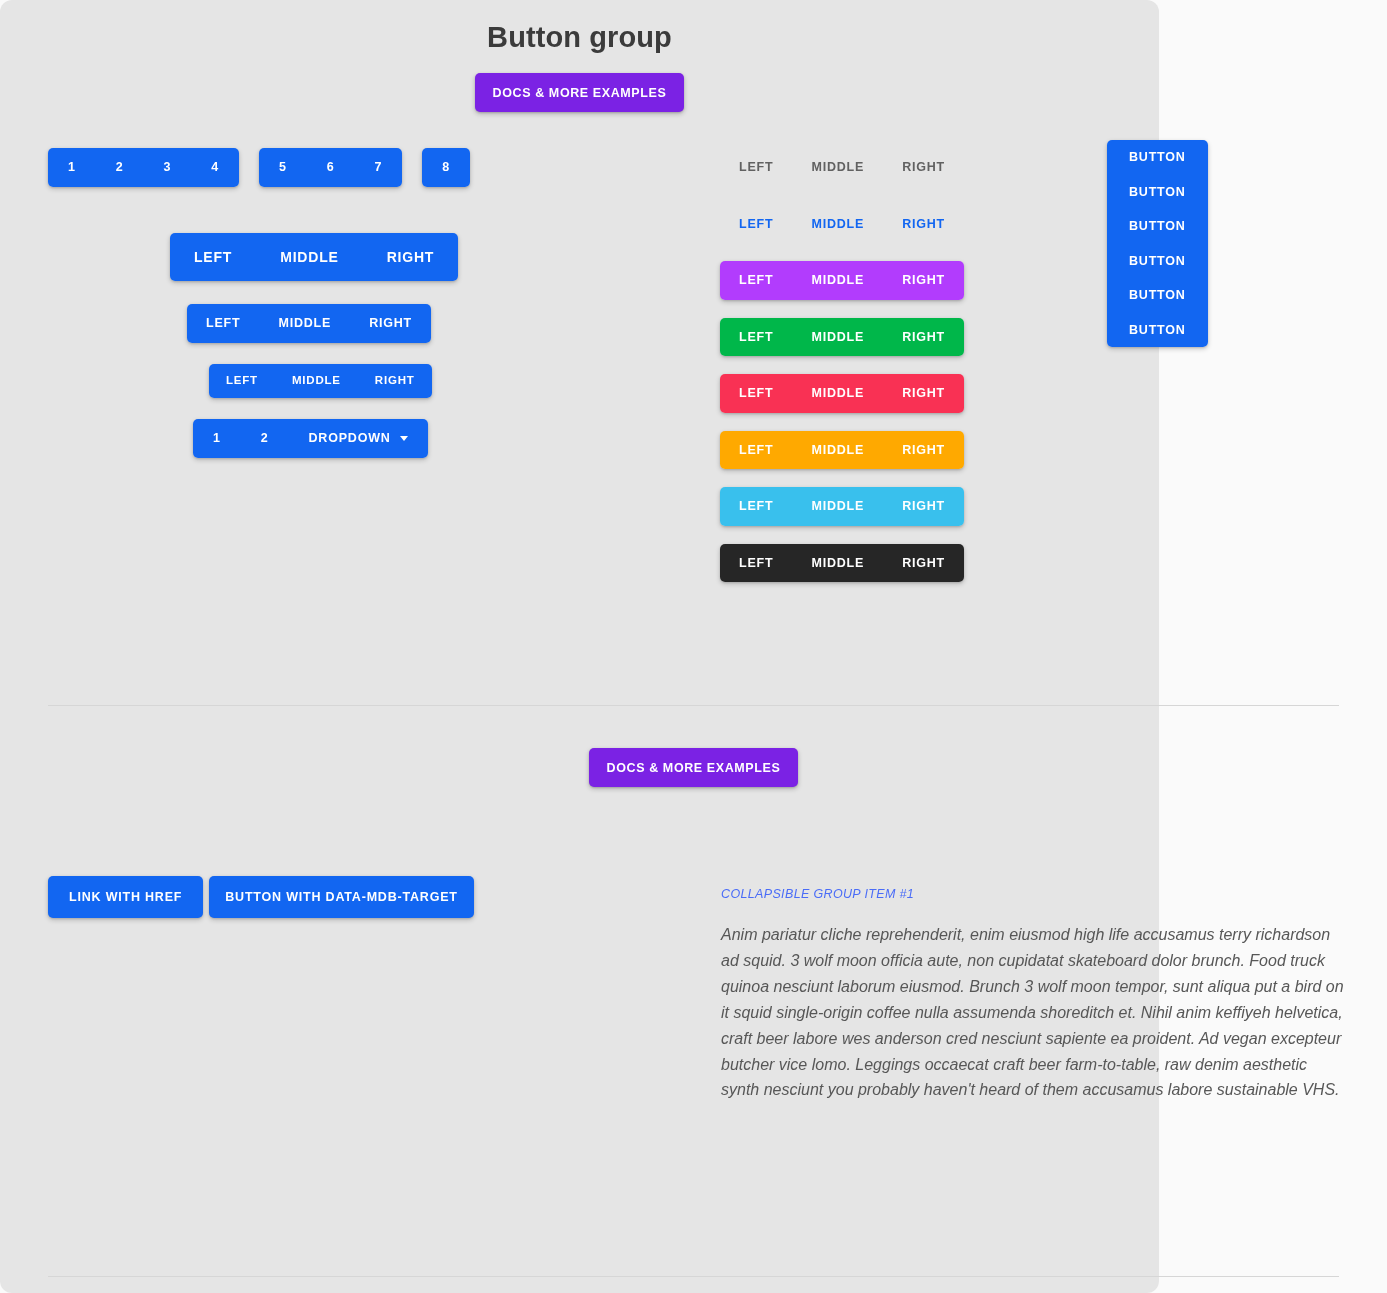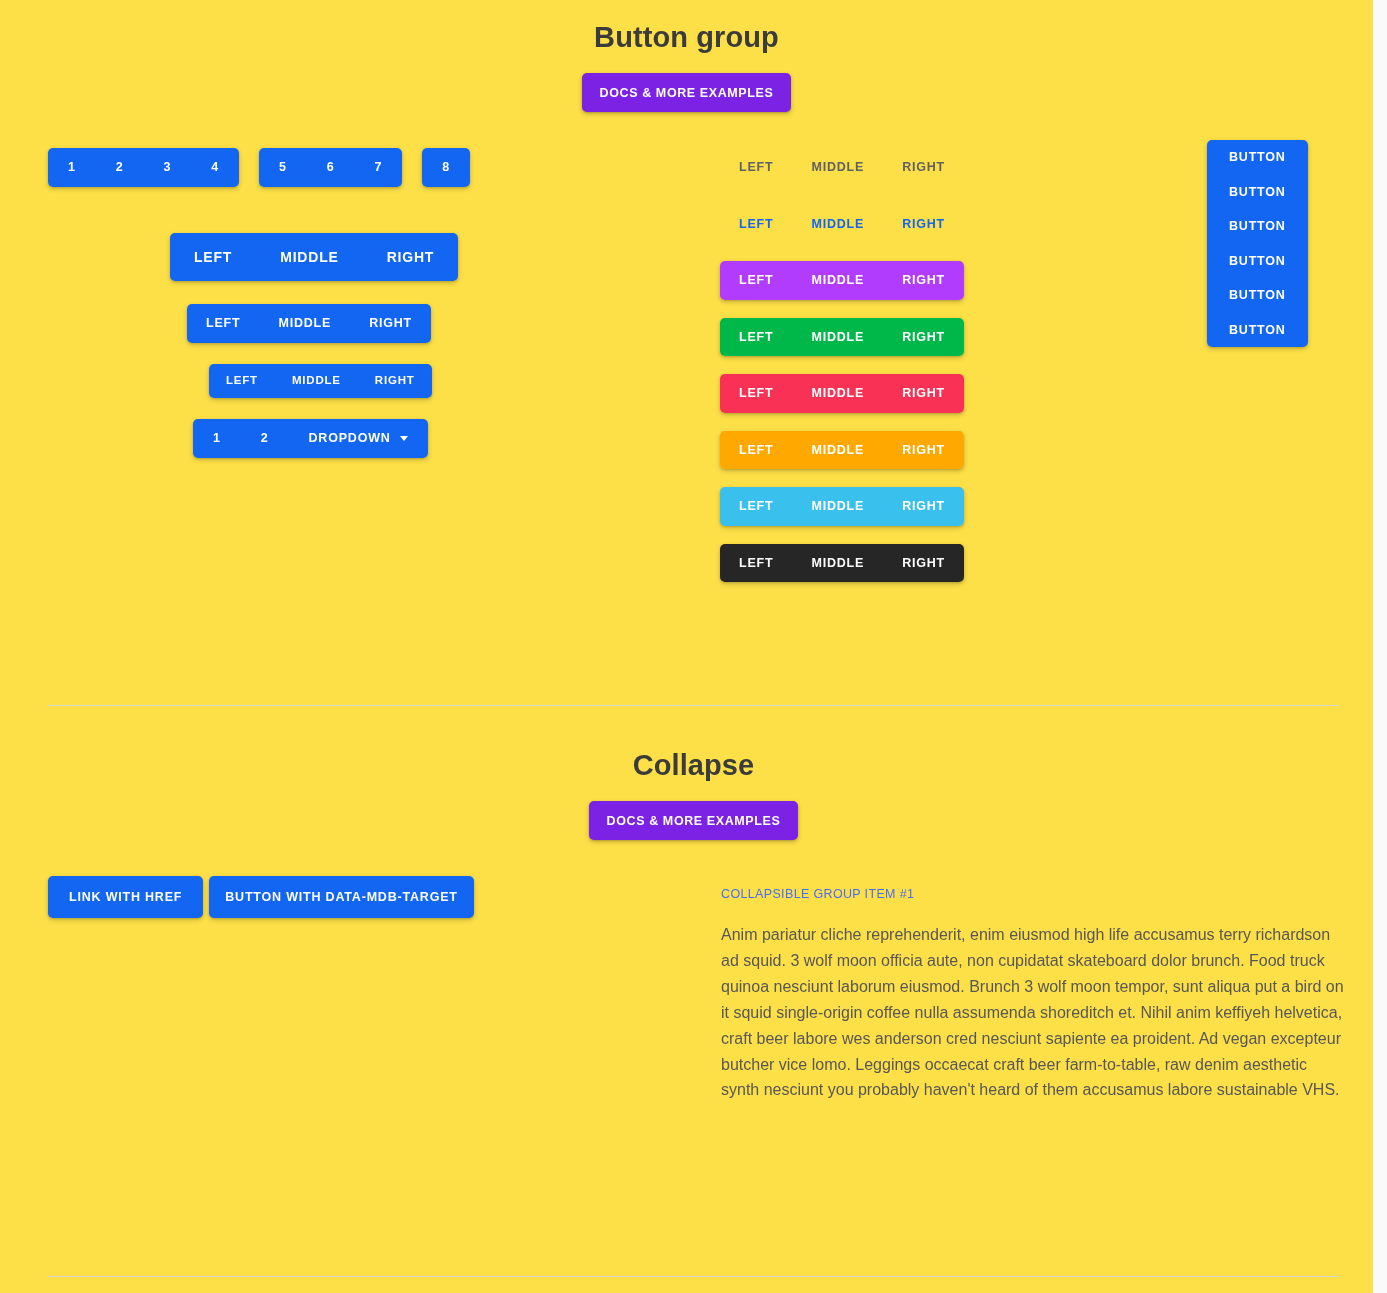--- a/index.html
+++ b/index.html
@@ -2,21 +2,21 @@
 <html><head>
 <meta charset="utf-8">
 <style>
   * { box-sizing: border-box; }
   html, body {
     margin: 0; padding: 0;
     background: #fafafa;
     font-family: "Liberation Sans", sans-serif;
     color: #4f4f4f;
   }
-  .page { width: 1373px; min-height: 1293px; position: relative; background: #fde047; }
+  .page { width: 1159px; min-height: 1293px; position: relative; background: #e5e5e5; border-radius: 12px; }
 
   
   .section-head { text-align: center; padding-top: 20px; }
   .section-title {
     font-size: 29px; font-weight: bold; color: #3b3b3b;
     letter-spacing: .1px; margin: 0 0 18px 0; line-height: 1.2;
   }
   .docs-btn {
     display: inline-block;
     background: #7b22e4;
@@ -220,48 +220,47 @@
 
     <div>
       <div class="bg sz-md c-dark">
         <button class="b">Left</button>
         <button class="b">Middle</button>
         <button class="b">Right</button>
       </div>
     </div>
   </div>
 
-  <div class="row-block" style="left:1207px; top:140px;">
+  <div class="row-block" style="left:1107px; top:140px;">
     <div class="bg-vert">
       <button class="b">Button</button>
       <button class="b">Button</button>
       <button class="b">Button</button>
       <button class="b">Button</button>
       <button class="b">Button</button>
       <button class="b">Button</button>
     </div>
   </div>
 
   <div class="row-block" style="left:48px; top:705px; width:1291px;">
     <hr class="sep">
   </div>
 
   <div class="row-block" style="left:0; top:748px; width:1387px; text-align:center;">
-    <h2 class="section-title">Collapse</h2>
     <button class="docs-btn">Docs &amp; more examples</button>
   </div>
 
   <div class="row-block" style="left:48px; top:876px;">
     <div style="display:flex; gap:6px;">
       <a class="b" href="#" style="background:#1266f1; color:#fff; font-size:12.5px; font-weight:bold; text-transform:uppercase; letter-spacing:.8px; padding:4px 21px; border-radius:5px; text-decoration:none; display:inline-flex; align-items:center; box-shadow:0 2px 5px rgba(0,0,0,.2),0 1px 2px rgba(0,0,0,.12);">Link with href</a>
       <button class="b" style="background:#1266f1; color:#fff; border:none; font-size:12.5px; font-weight:bold; text-transform:uppercase; letter-spacing:.8px; padding:14px 16px; border-radius:5px; cursor:pointer; box-shadow:0 2px 5px rgba(0,0,0,.2),0 1px 2px rgba(0,0,0,.12);">Button with data-mdb-target</button>
     </div>
   </div>
 
-  <div class="row-block" style="left:721px; top:884px; width:640px;">
+  <div class="row-block" style="left:721px; top:884px; width:640px;font-style:italic;">
     <div>
       <a href="#" class="collapse-link">Collapsible Group Item #1</a>
       <p class="collapse-body">Anim pariatur cliche reprehenderit, enim eiusmod high life accusamus terry richardson ad squid. 3 wolf moon officia aute, non cupidatat skateboard dolor brunch. Food truck quinoa nesciunt laborum eiusmod. Brunch 3 wolf moon tempor, sunt aliqua put a bird on it squid single-origin coffee nulla assumenda shoreditch et. Nihil anim keffiyeh helvetica, craft beer labore wes anderson cred nesciunt sapiente ea proident. Ad vegan excepteur butcher vice lomo. Leggings occaecat craft beer farm-to-table, raw denim aesthetic synth nesciunt you probably haven't heard of them accusamus labore sustainable VHS.</p>
     </div>
   </div>
 
   <div class="row-block" style="left:48px; top:1276px; width:1291px;">
     <hr class="sep">
   </div>
 

